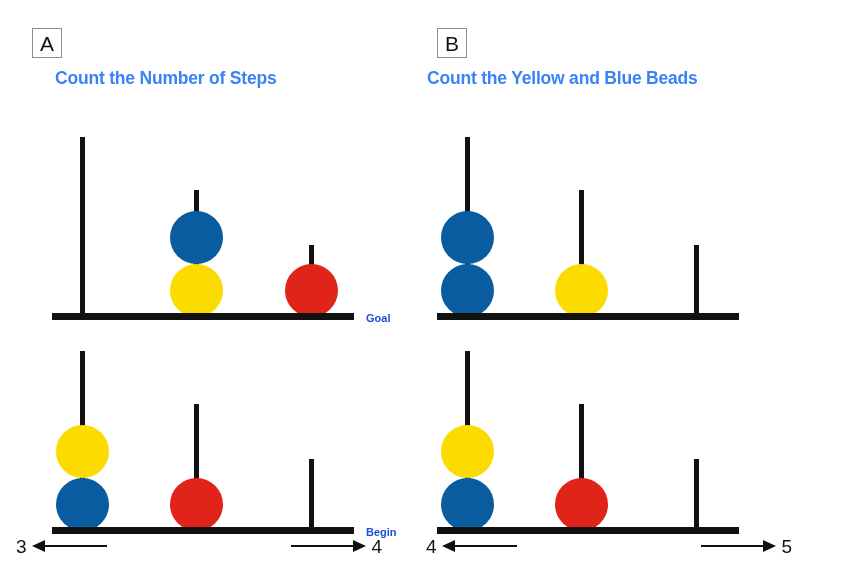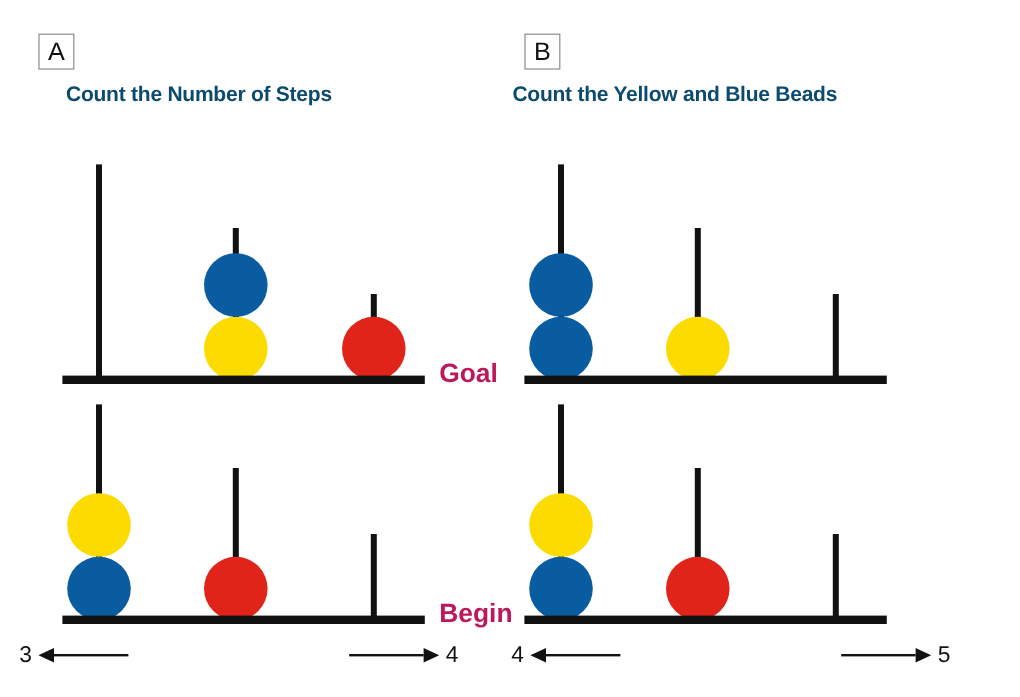--- a/index.html
+++ b/index.html
@@ -35,47 +35,47 @@
   #panel-B .panel-badge{left:12px;top:28px;}
 
   
   .panel-title{
     position:absolute;
     top:68px;
     font-size:17.5px;
     font-weight:700;
     letter-spacing:-0.2px;
     white-space:nowrap;
-    color:#0c4a6e;
+    color:#3b82f6;
     font-family:"Liberation Sans", sans-serif;
   }
   #panel-A .panel-title{left:55px;}
   #panel-B .panel-title{left:2px;}
 
   
   .board{position:absolute;width:330px;}
   #panel-A .board{left:48px;}
   #panel-B .board{left:8px;}
   .board.goal{top:120px;height:200px;}
-  .board.begin{top:330px;height:190px;}
+  .board.begin{top:344px;height:190px;}
 
   .baseline{
     position:absolute;
     left:4px;
     width:302px;
     height:7px;
     background:#111111;
     bottom:0;
   }
 
   .row-label{
     position:absolute;
-    font-size:22px;
+    font-size:11px;
     font-weight:700;
-    color:#be185d;
+    color:#1d4ed8;
     white-space:nowrap;
     font-family:"Liberation Sans", sans-serif;
   }
   .board.goal .row-label{left:318px;bottom:-4px;}
   .board.begin .row-label{left:318px;bottom:-4px;}
 
   
   .peg{position:absolute;bottom:5px;width:5px;background:#111111;}
   .peg.tall{height:178px;}
   .peg.mid{height:125px;}

